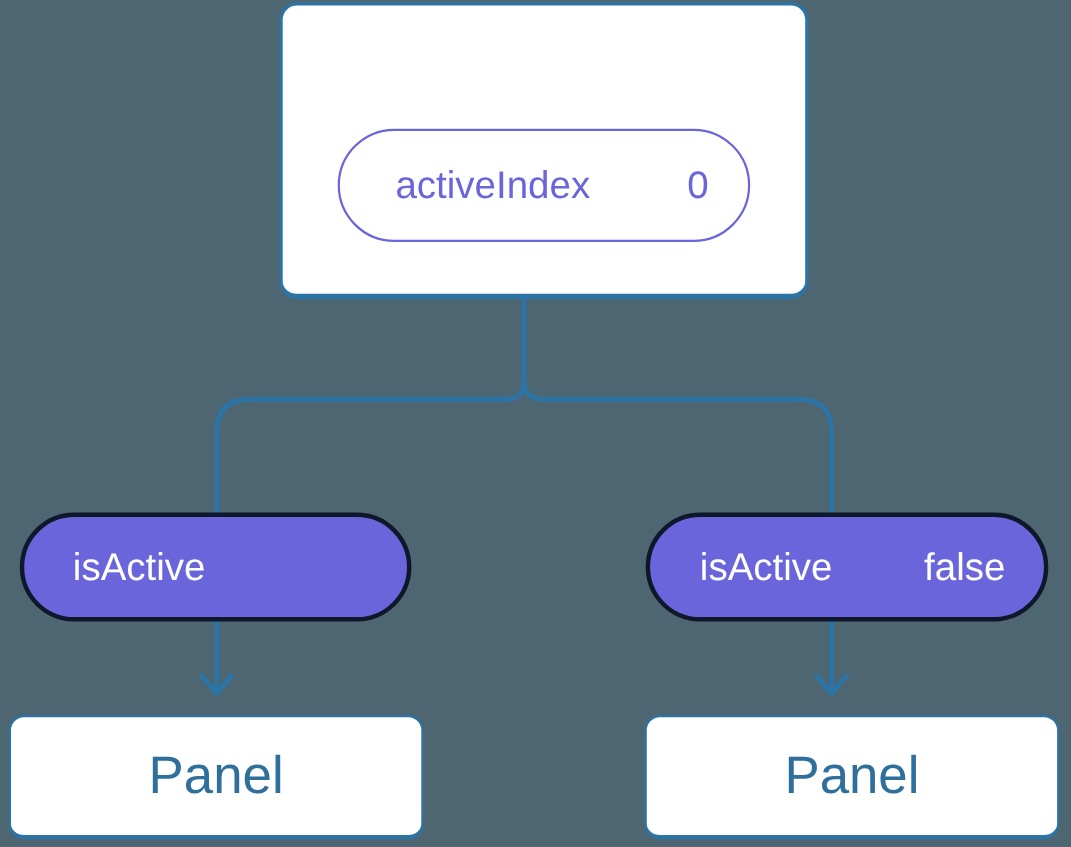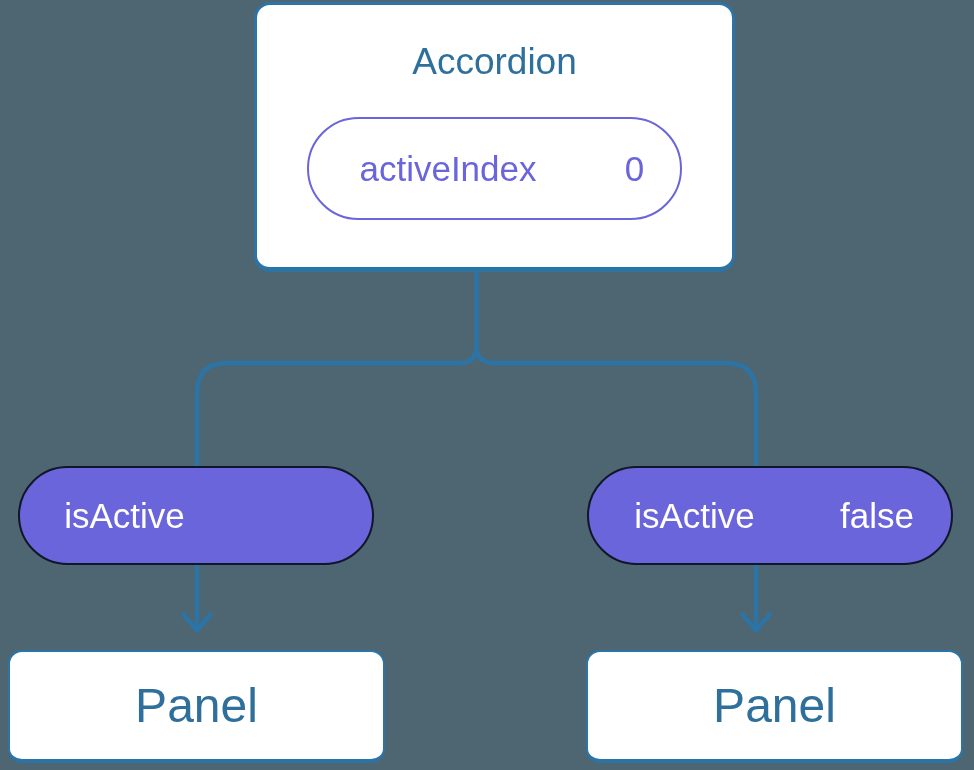--- a/index.html
+++ b/index.html
@@ -57,21 +57,21 @@
     border:2px solid var(--purple);
     color:var(--purple);
     background:#fff;
   }
   .state-pill .seg-label{width:278px;}
   .state-pill .divider{width:2px;background:var(--purple);}
   .state-pill .seg-value{flex:1;}
   
   .prop-pill{
     background:var(--purple);
-    border:2px solid #0f172a;
+    border:4px solid #0f172a;
     color:var(--pill_text_light);
     height:99px;
   }
   .prop-pill .divider{width:3px;background:#fff;}
   .prop-pill .seg-value{flex:1;}
   .prop-pill-left{left:18px;top:466px;width:356px;}
   .prop-pill-left .seg-label{width:209px;}
   .prop-pill-right{left:587px;top:466px;width:366px;}
   .prop-pill-right .seg-label{width:211px;}
   
@@ -93,21 +93,20 @@
 
   <svg class="connectors" viewBox="0 0 974 770" fill="none" stroke="currentColor" stroke-width="4.5" aria-hidden="true">
     <path d="M476.5 269 L476.5 347"></path>
     <path d="M476.5 347 Q476.5 363 458.5 363 L227 363 Q197 363 197 393 L197 627"></path>
     <path d="M476.5 347 Q476.5 363 494.5 363 L726 363 Q756 363 756 393 L756 627"></path>
     <path stroke-linecap="round" stroke-linejoin="round" d="M183.5 614.5 L197 630.5 L210.5 614.5"></path>
     <path stroke-linecap="round" stroke-linejoin="round" d="M742.5 614.5 L756 630.5 L769.5 614.5"></path>
   </svg>
 
   <div class="card accordion-card">
-    <div class="node-title">Accordion</div>
     <div class="pill state-pill">
       <div class="seg seg-label">activeIndex</div>
       <div class="divider"></div>
       <div class="seg seg-value">0</div>
     </div>
   </div>
 
   <div class="pill prop-pill prop-pill-left">
     <div class="seg seg-label">isActive</div>
     <div class="divider"></div>

